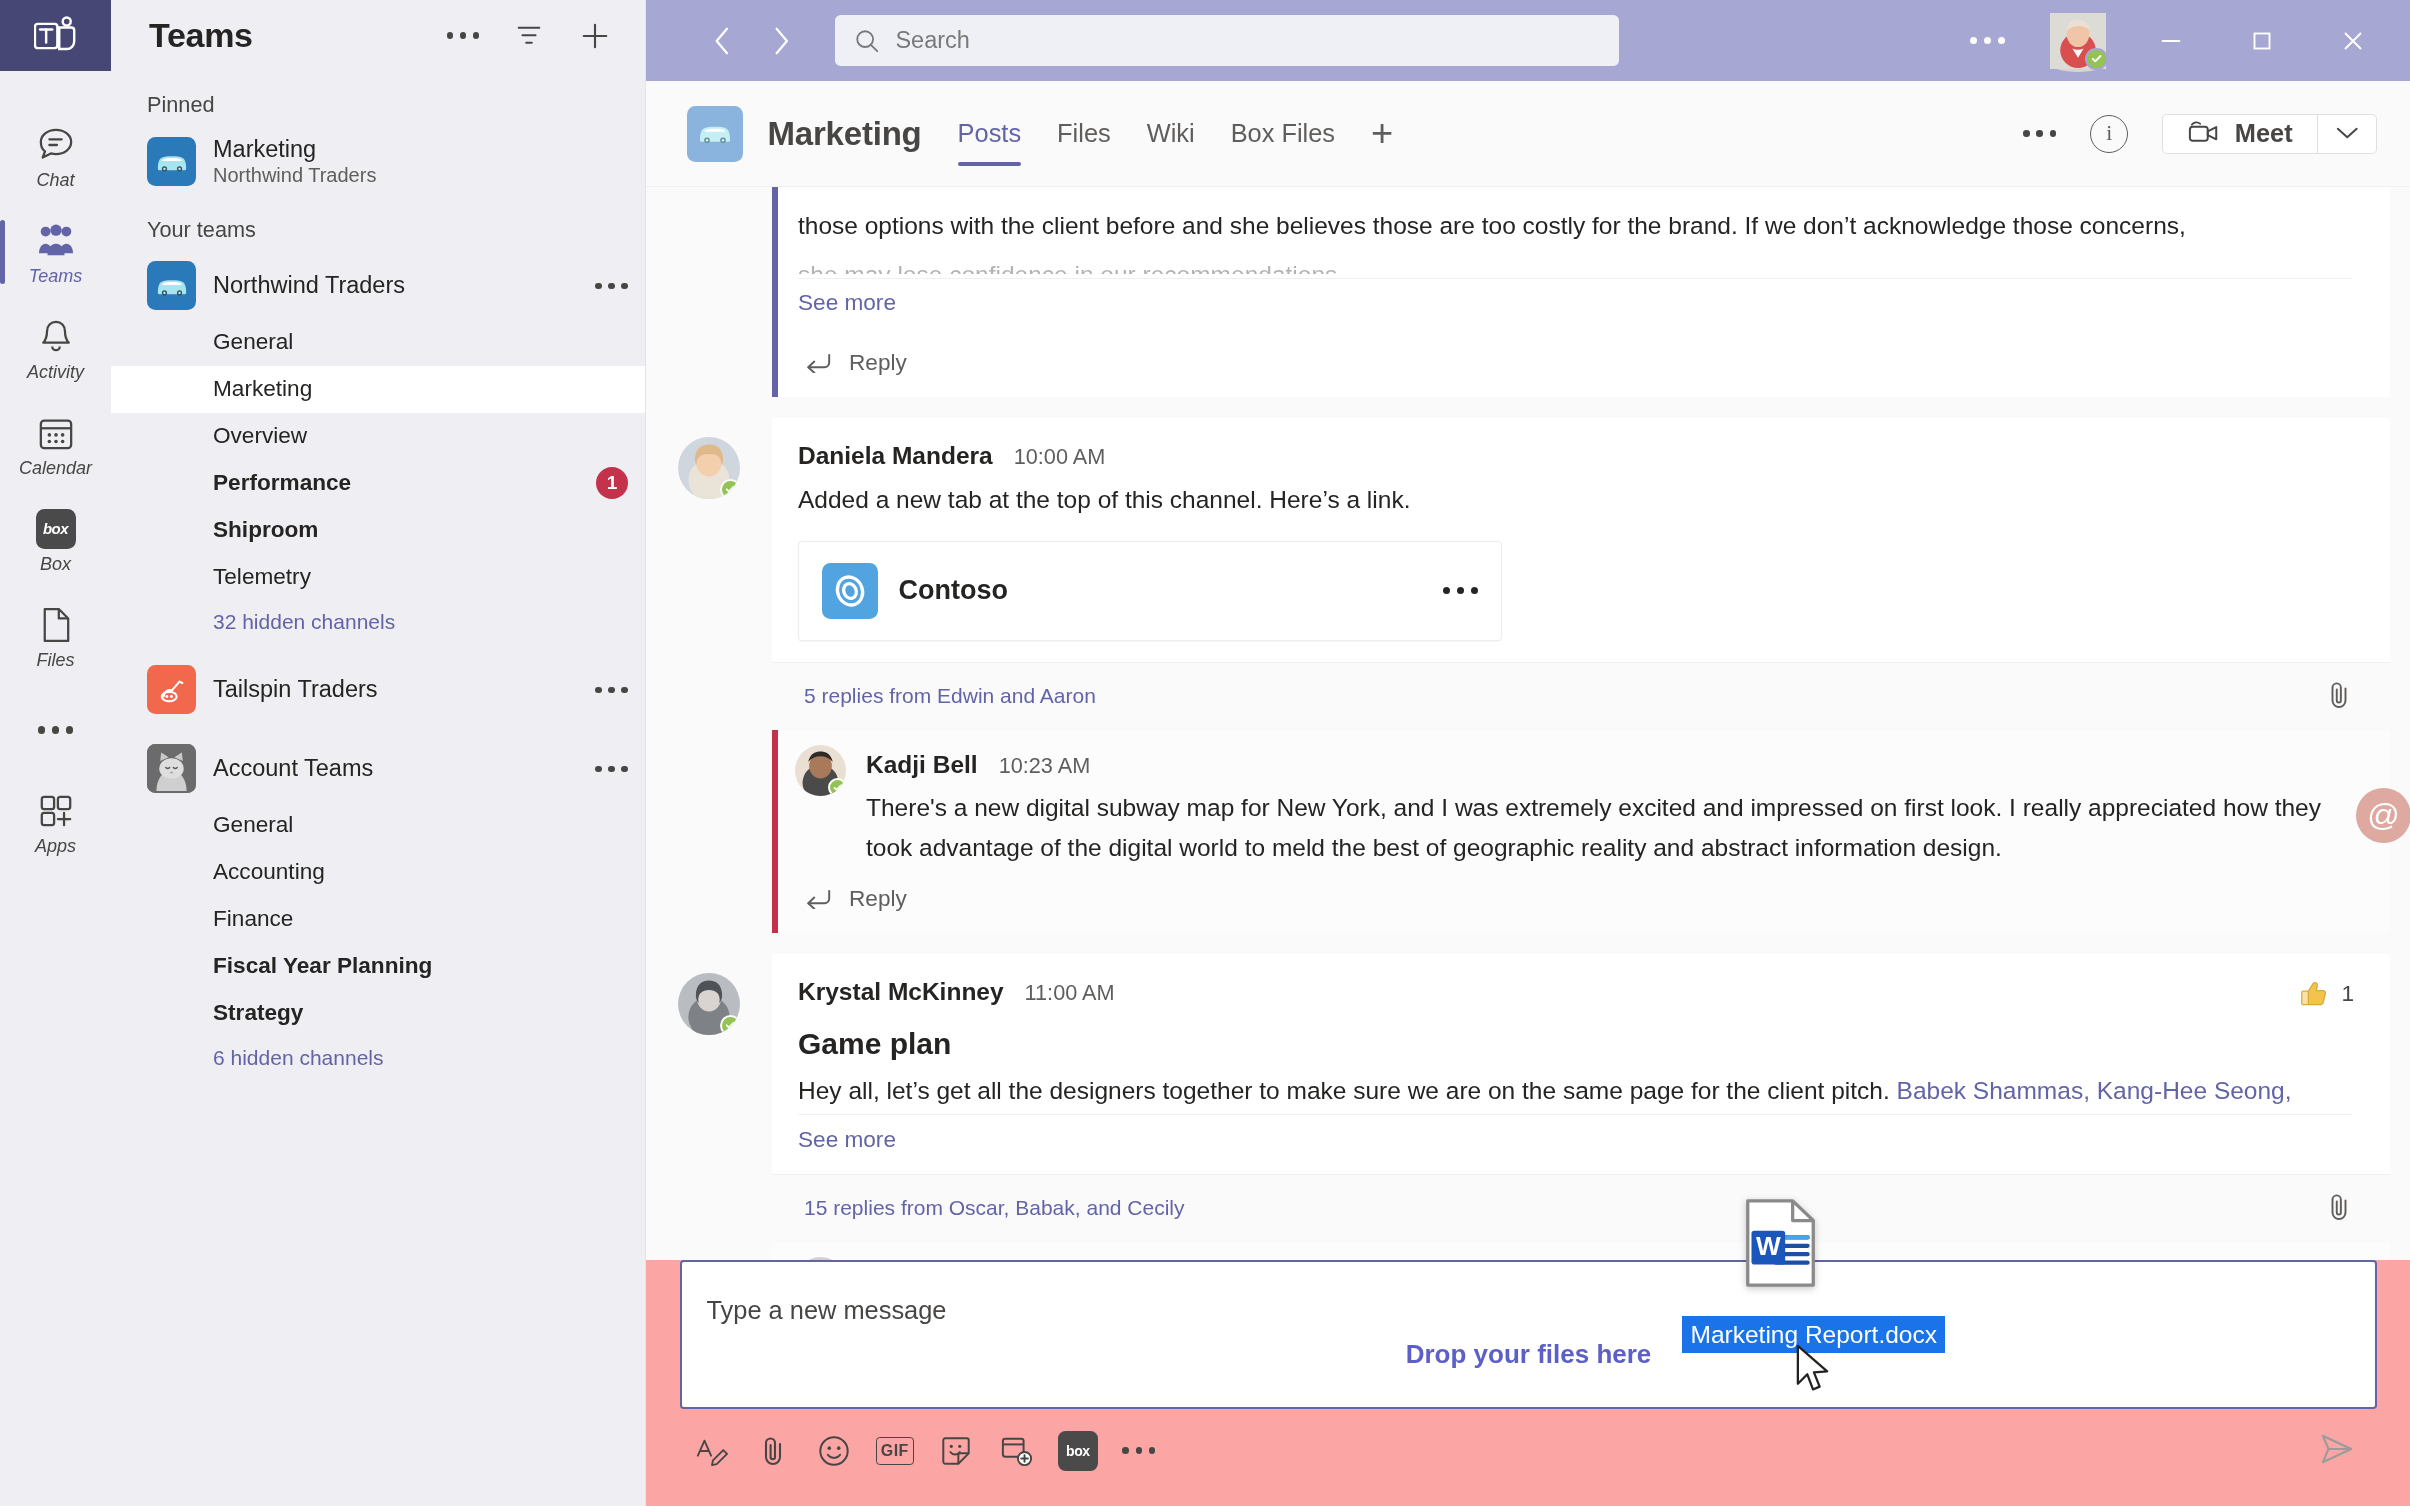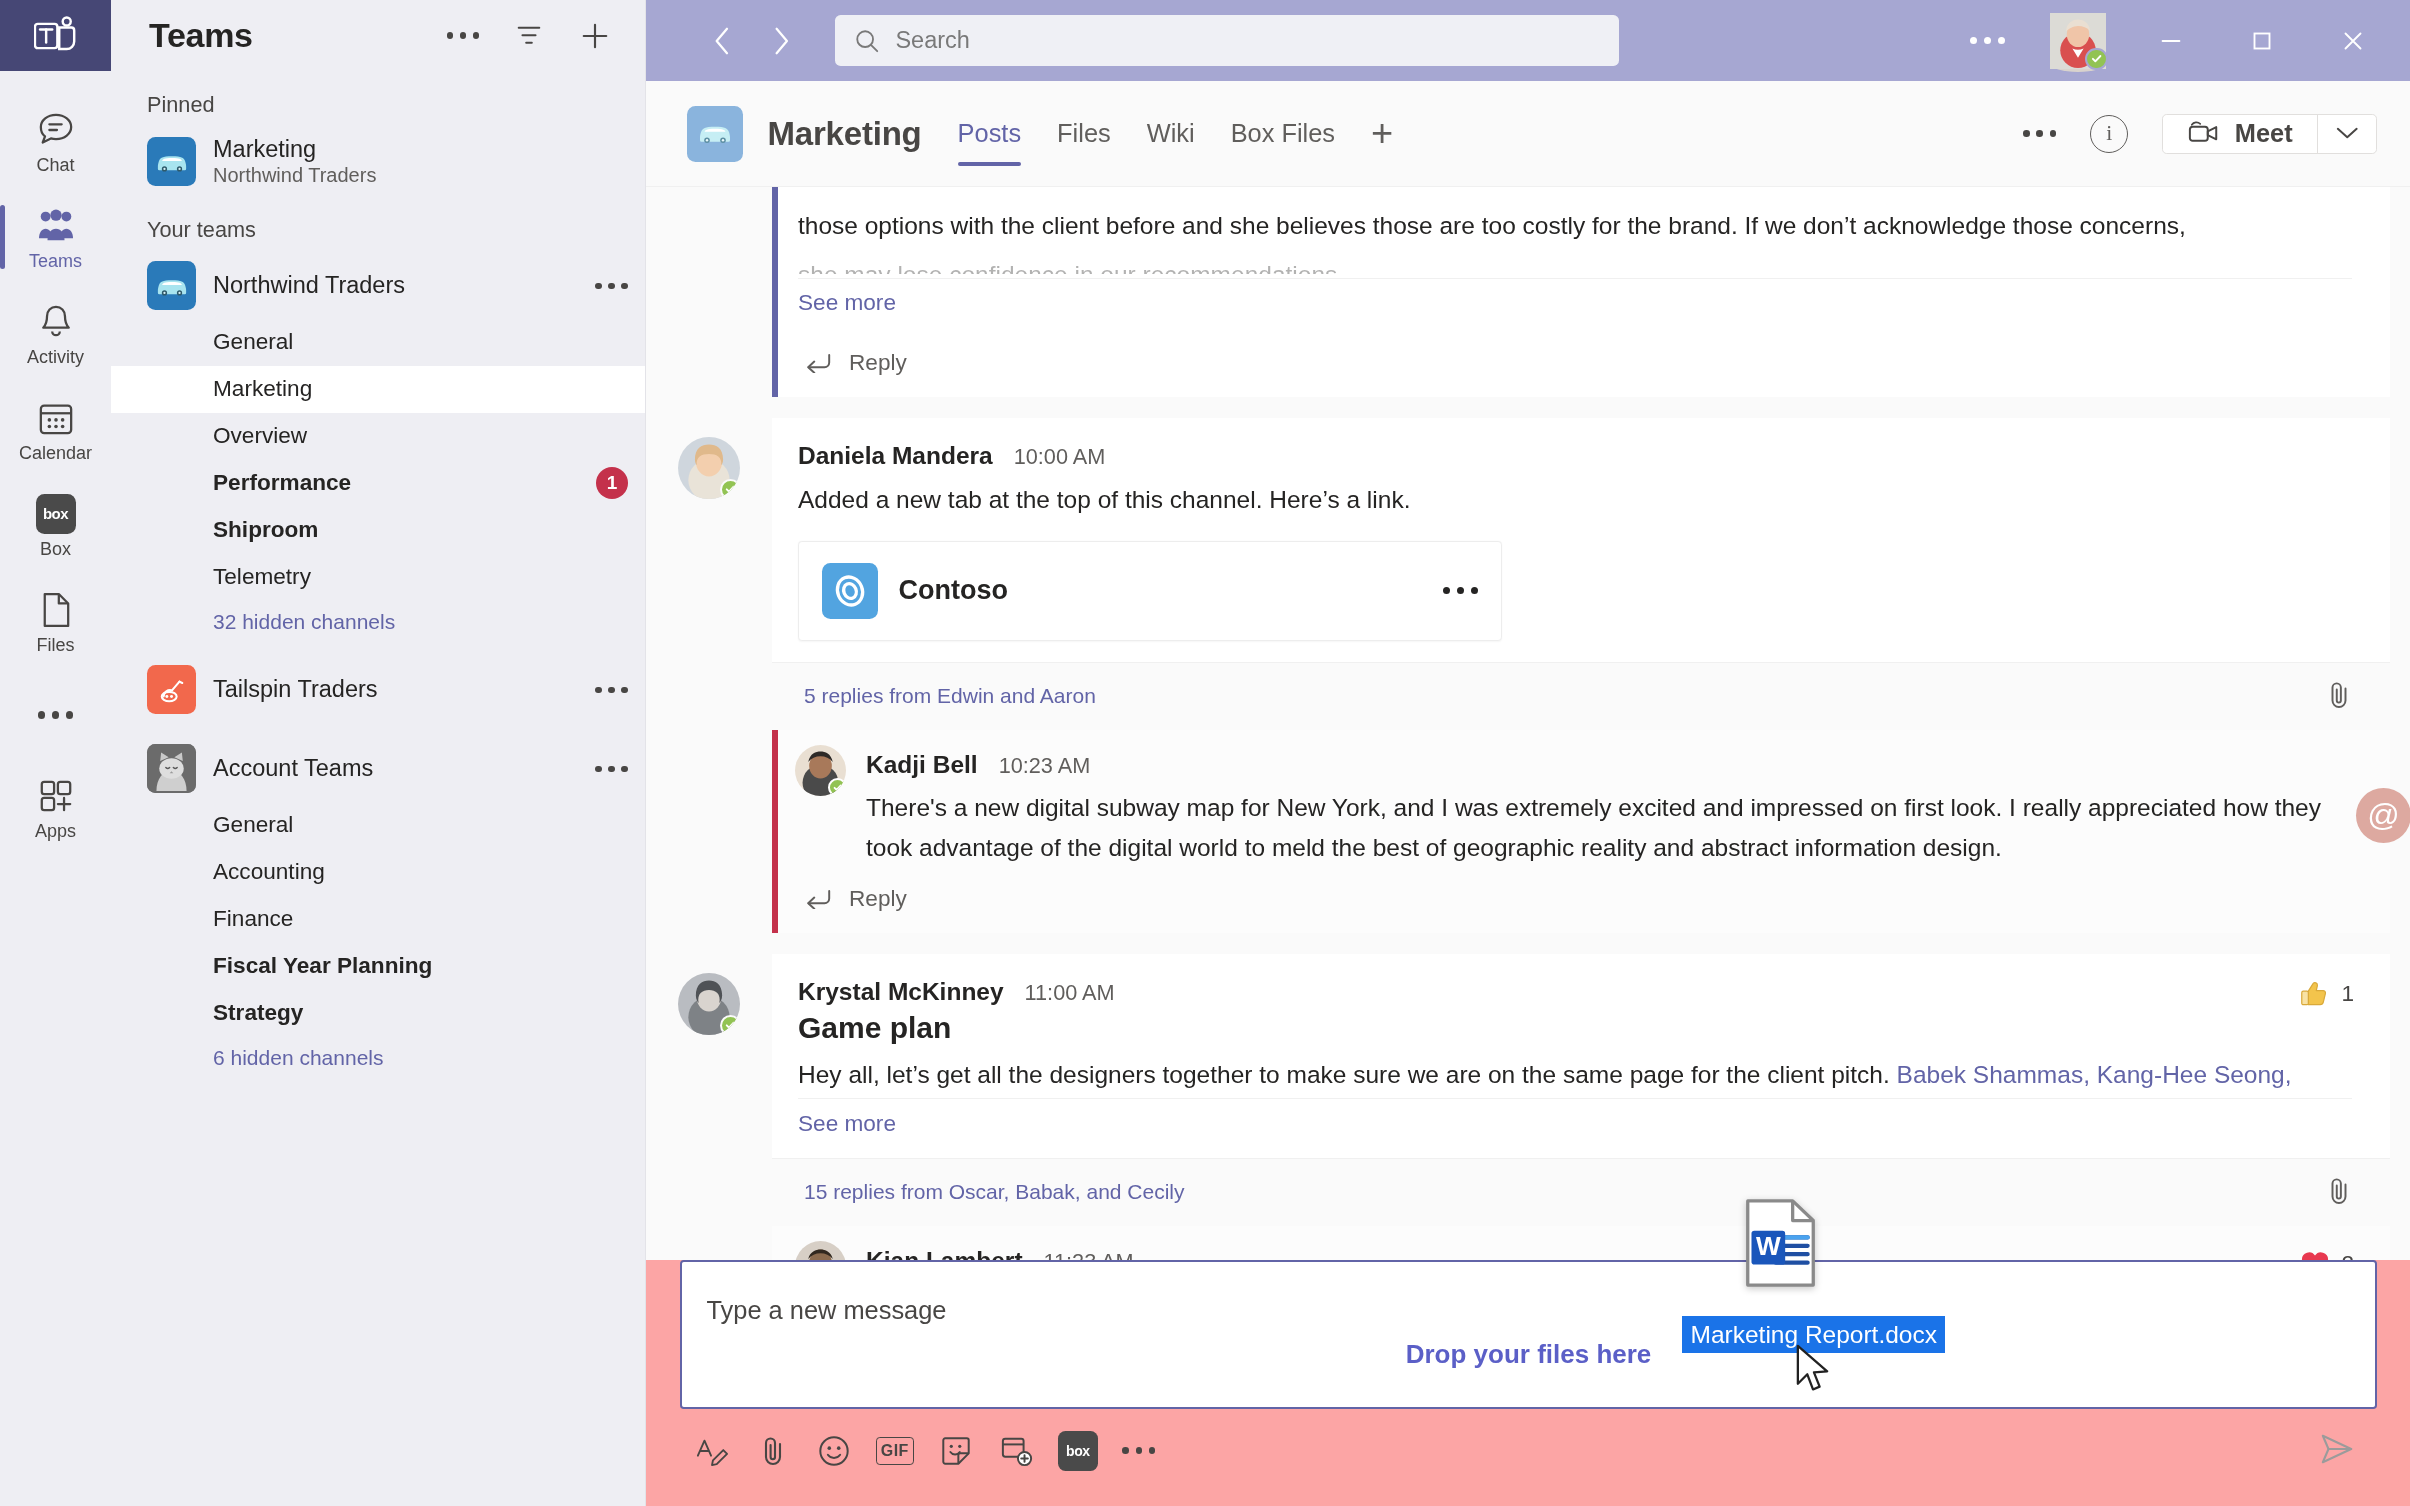--- a/index.html
+++ b/index.html
@@ -17,21 +17,21 @@
     background: #eeeef3;
     display: flex; flex-direction: column; align-items: center;
     flex: 0 0 111px;
     position: relative;
   }
   .rail-logo {
     width: 111px; height: 71px;
     background: #464775;
     display: flex; align-items: center; justify-content: center;
   }
-  .rail-items { padding-top: 23px; width: 111px; }
+  .rail-items { padding-top: 38px; width: 111px; font-style: italic; }
   .rail-item {
     position: relative;
     height: 96px; width: 111px;
     display: flex; flex-direction: column; align-items: center; justify-content: center;
     gap: 6.6px;
     color: #484644;
     font-size: 18px;
     cursor: pointer;
   }
   .rail-item.active { color: #6264a7; }
@@ -175,21 +175,21 @@
 
   .bar-left { position:absolute; left:0; top:0; bottom:0; width: 5.6px; background: #6264a7; }
   .bar-left.red { background: #c4314b; }
 
   .post-inner { padding: 24.5px 38px 21px 26px; }
   .meta { display: flex; align-items: baseline; gap: 21px; }
   .author { font-size: 24.5px; font-weight: 700; color: #252423; }
   .time { font-size: 21.7px; color: #605e5c; }
   .body { font-size: 24.5px; color: #252423; line-height: 1.62; margin-top: 9.4px; }
   .body .ment { color: #6264a7; }
-  .subject { font-size: 30px; font-weight: 700; color: #252423; margin-top: 5px; }
+  .subject { font-size: 30px; font-weight: 700; color: #252423; margin-top: 21px; }
   .seemore { font-size: 22.6px; color: #6264a7; margin-top: 11.3px; cursor: pointer; display:inline-block;}
   .fadeline { border-top: 0.9px solid #f0f0f0; margin-top: 3.8px; }
 
   .replybar {
     display: flex; align-items: center; gap: 17px;
     padding: 13px 0 21px 32px; font-size: 22.6px; color: #605e5c; cursor: pointer;
   }
 
   .repliesrow {
     display:flex; align-items:center;

